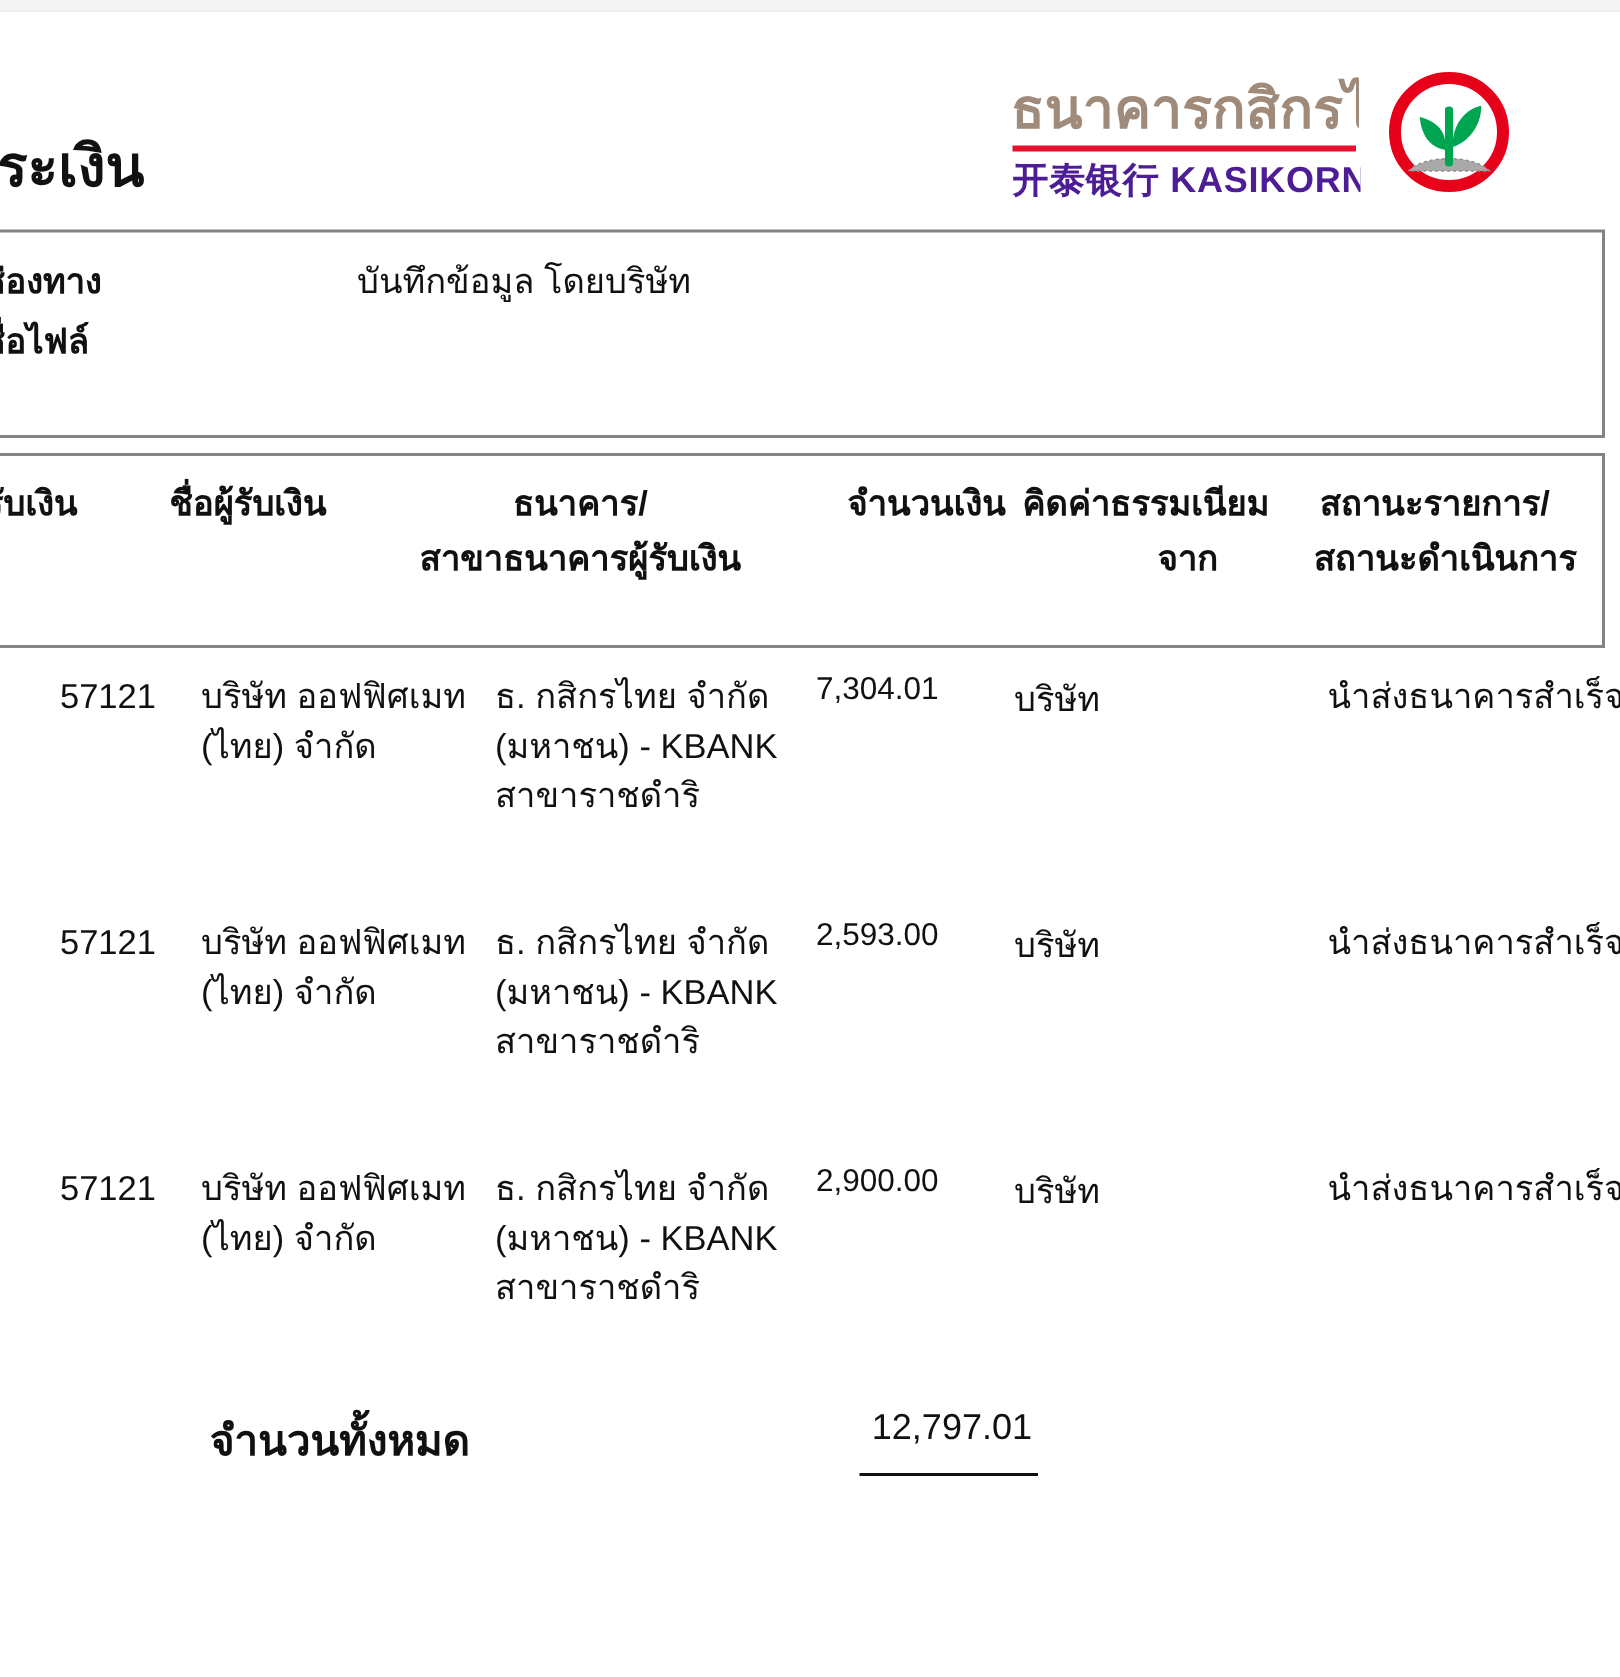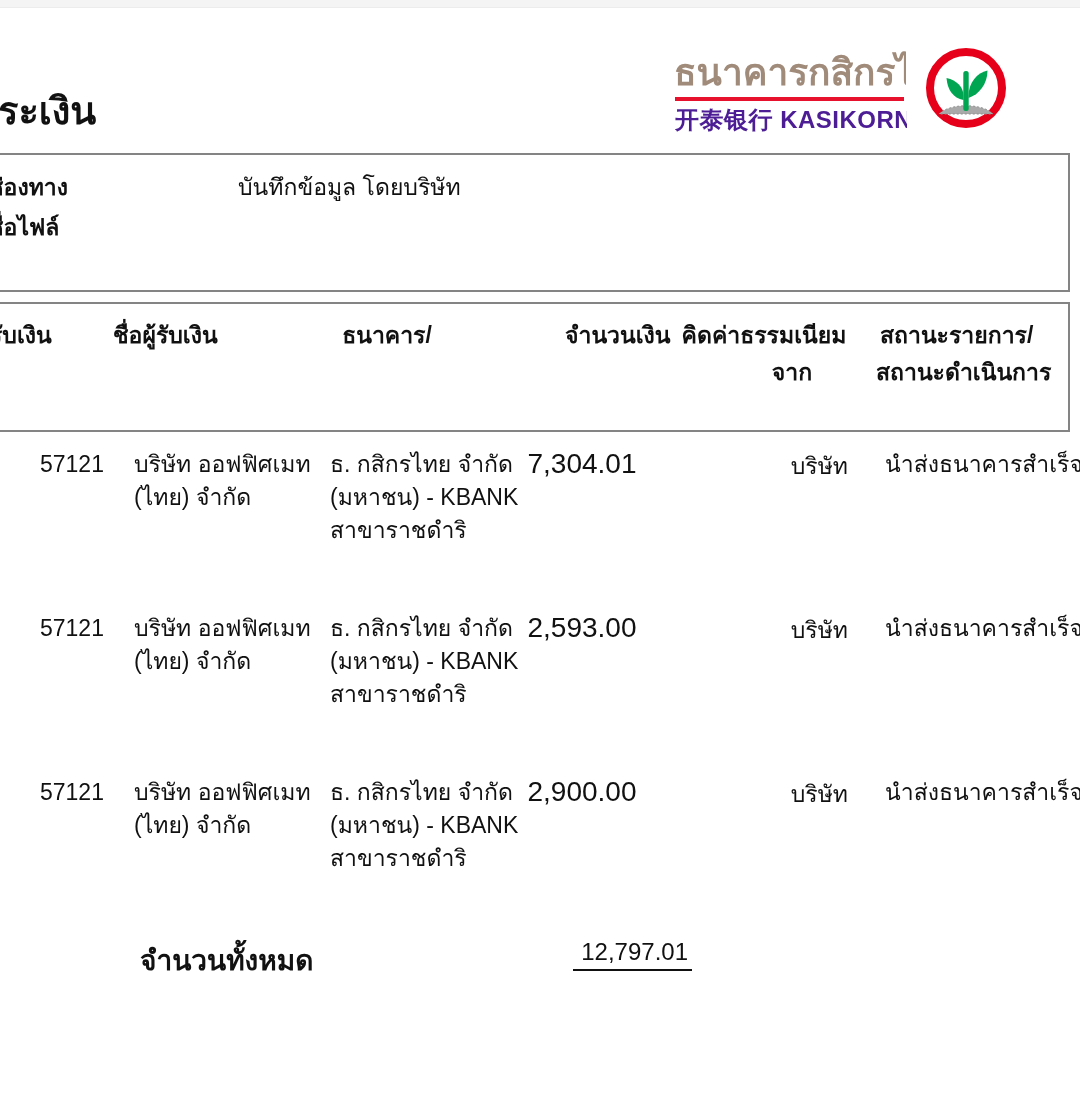--- a/index.html
+++ b/index.html
@@ -41,38 +41,38 @@
     box-sizing:border-box;border:2px solid #848484;background:#fff;
   }
   .box-info{top:153px;height:139px;}
   .box-head{top:302px;height:130px;}
   .abs{position:absolute;white-space:nowrap;}
   .lbl{font-size:23px;font-weight:bold;}
   .val{font-size:23px;}
   .hcell{font-size:23px;font-weight:bold;}
   .cell{font-size:23px;line-height:33px;margin-left:40px;}
   .amount-cell{
-    position:absolute;left:508px;width:148px;text-align:center;
-    font-size:28px;white-space:nowrap;
+    position:absolute;left:544px;width:148px;text-align:left;
+    font-size:21px;white-space:nowrap;
   }
   .fee-cell{
-    position:absolute;left:676px;width:172px;text-align:right;
+    position:absolute;left:676px;width:172px;text-align:left;
     font-size:23px;white-space:nowrap;
   }
   .total-label{
     position:absolute;left:140px;top:938px;
     font-size:28px;font-weight:bold;white-space:nowrap;
   }
   .total-amount{
     position:absolute;left:540px;width:152px;top:938px;text-align:right;
     font-size:24px;white-space:nowrap;
   }
   .total-amount span{
     display:inline-block;border-bottom:2px solid #111;
-    padding:0 4px 3px 8px;
+    padding:0 4px 16px 8px;
   }
   .mline{display:block;}
 </style>
 </head>
 <body>
 
 <div class="page">
 
   <div class="top-strip"></div>
 
@@ -96,20 +96,21 @@
     <div class="abs lbl" style="left:8px;top:14px;">ช่องทาง</div>
     <div class="abs val" style="left:258px;top:14px;">บันทึกข้อมูล โดยบริษัท</div>
     <div class="abs lbl" style="left:8px;top:54px;">ชื่อไฟล์</div>
     <div class="abs val" style="left:258px;top:54px;"></div>
   </div>
 
   <div class="box box-head">
     <div class="abs hcell" style="left:10px;top:13px;">รับเงิน</div>
     <div class="abs hcell" style="left:133px;top:13px;">ชื่อผู้รับเงิน</div>
     <div class="abs hcell" style="left:292px;top:13px;width:230px;text-align:center;">ธนาคาร/</div>
+    <div class="abs hcell" style="left:292px;top:50px;width:230px;text-align:center;">สาขาธนาคารผู้รับเงิน</div>
     <div class="abs hcell" style="left:585px;top:13px;width:148px;text-align:left;">จำนวนเงิน</div>
     <div class="abs hcell" style="left:698px;top:13px;width:172px;text-align:center;">คิดค่าธรรมเนียม</div>
     <div class="abs hcell" style="left:726px;top:50px;width:172px;text-align:center;">จาก</div>
     <div class="abs hcell" style="left:900px;top:13px;width:168px;text-align:left;">สถานะรายการ/</div>
     <div class="abs hcell" style="left:896px;top:50px;width:172px;text-align:left;">สถานะดำเนินการ</div>
   </div>
 
   <div>
     <div class="abs cell" style="left:0px;top:448px;">57121</div>
     <div class="abs cell" style="left:94px;top:448px;">

